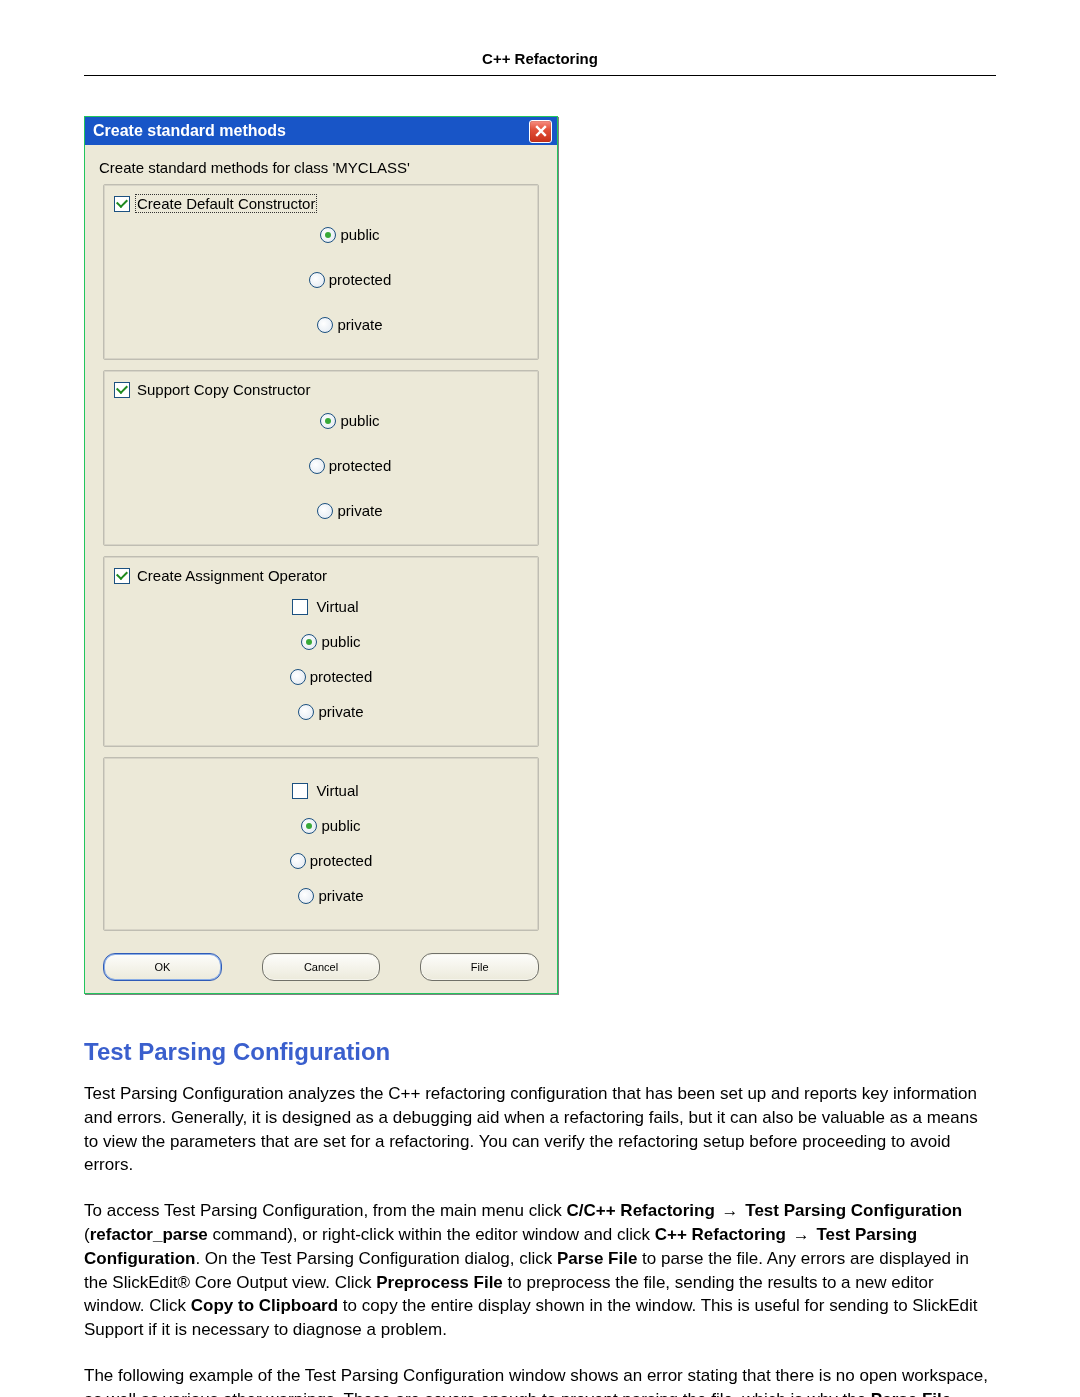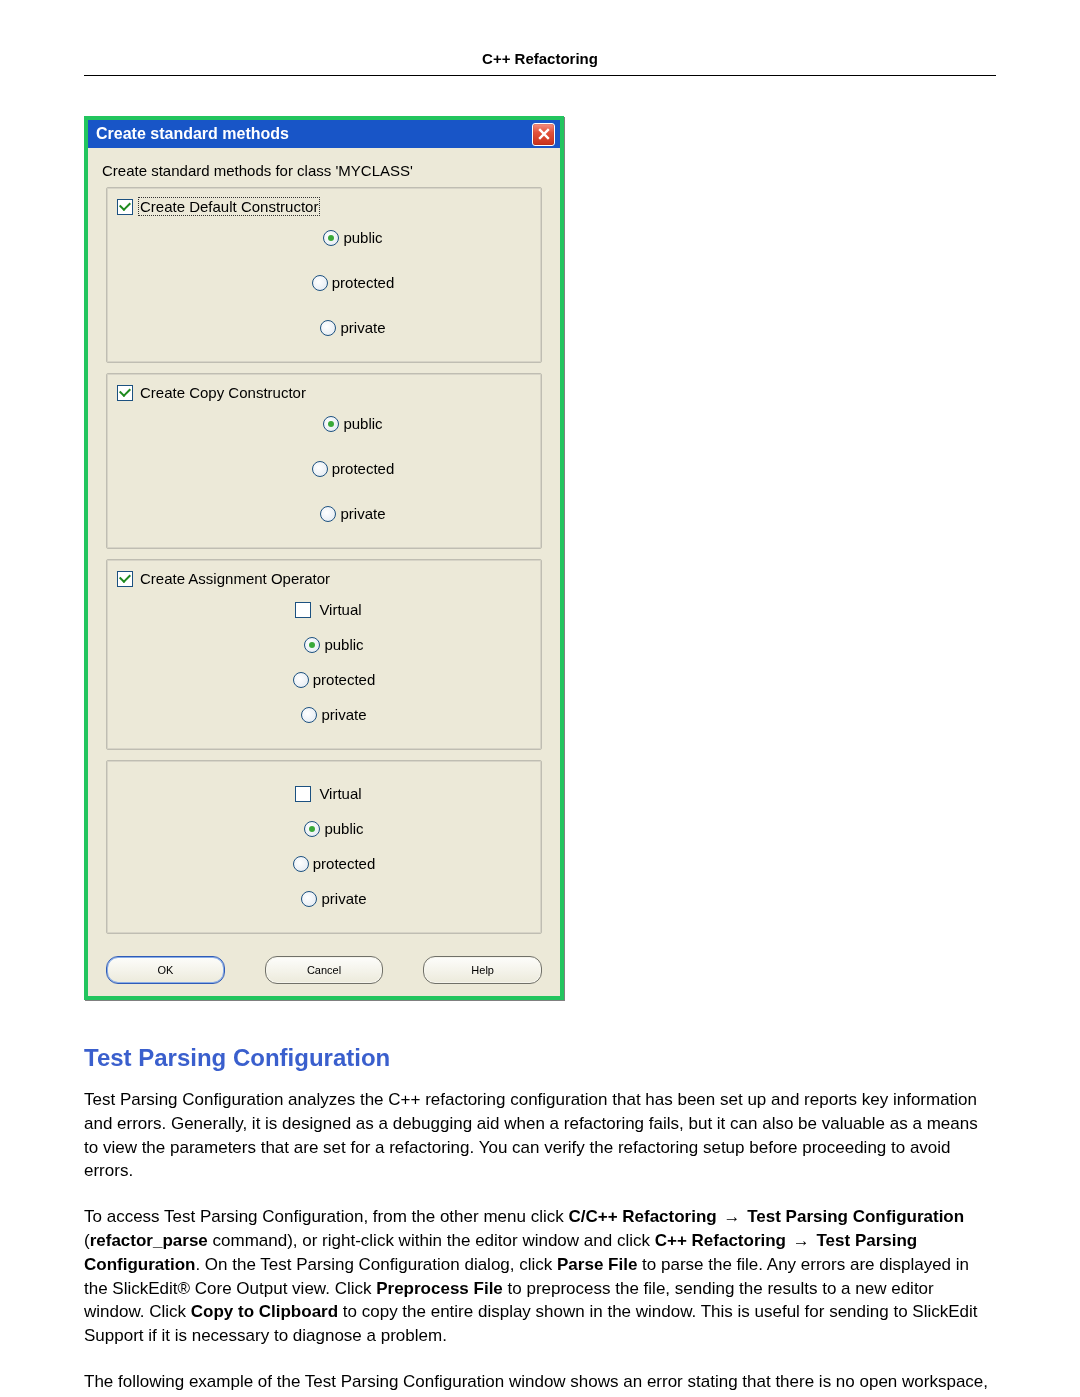--- a/index.html
+++ b/index.html
@@ -16,21 +16,21 @@
   .page-header {
     text-align: center;
     font-weight: bold;
     font-size: 15px;
     padding-bottom: 8px;
     border-bottom: 1px solid #000;
     margin-bottom: 40px;
   }
   .dialog {
     width: 472px;
-    border: 4px solid #22c55e;
+    border: 1px solid #22c55e;
     background: #ece9d8;
     box-shadow: 1px 1px 0 #808080;
   }
   .titlebar {
     display: flex;
     align-items: center;
     justify-content: space-between;
     background: linear-gradient(to right, #0a246a 0%, #3a6ea5 50%, #0a246a 100%);
     background: linear-gradient(to bottom, #2a61d6 0%, #134fc2 50%, #0d46b5 100%);
     background: #1855c7;
@@ -229,21 +229,21 @@
           <span class="radio">
               <span class="rb"></span>
               <span>private</span>
             </span>
         </div>
       </div>
 
       <div class="group">
         <div class="chk-row">
           <span class="chk checked"></span>
-          <span class="chk-label">Create Copy Constructor</span>
+          <span class="chk-label">Support Copy Constructor</span>
         </div>
         <div class="radio-row">
           <span class="radio">
               <span class="rb selected"></span>
               <span>public</span>
             </span>
           <span class="radio">
               <span class="rb"></span>
               <span>protected</span>
             </span>
@@ -296,31 +296,31 @@
           <span class="radio">
               <span class="rb"></span>
               <span>private</span>
             </span>
         </div>
       </div>
 
       <div class="btn-row">
         <div class="btn default">OK</div>
         <div class="btn">Cancel</div>
-        <div class="btn">Help</div>
+        <div class="btn">File</div>
       </div>
     </div>
   </div>
 
   <div class="section-heading">Test Parsing Configuration</div>
 
   <p class="para">Test Parsing Configuration analyzes the C++ refactoring configuration that has been set up and reports key information and errors. Generally, it is designed as a debugging aid when a refactoring fails, but it can also be valuable as a means to view the parameters that are set for a refactoring. You can verify the refactoring setup before proceeding to avoid errors.</p>
 
   <p class="para">
-    <span>To access Test Parsing Configuration, from the other menu click </span>
+    <span>To access Test Parsing Configuration, from the main menu click </span>
     <span class="b">C/C++ Refactoring</span>
     <span class="arrow">→</span>
     <span class="b">Test Parsing Configuration</span>
     <span> (</span><span class="b">refactor_parse</span><span> command), or right-click within the editor window and click </span>
     <span class="b">C++ Refactoring</span>
     <span class="arrow">→</span>
     <span class="b">Test Parsing Configuration</span><span>. On the Test Parsing Configuration dialog, click </span>
     <span class="b">Parse File</span><span> to parse the file. Any errors are displayed in the SlickEdit® Core Output view. Click </span>
     <span class="b">Preprocess File</span><span> to preprocess the file, sending the results to a new editor window. Click </span>
     <span class="b">Copy to Clipboard</span><span> to copy the entire display shown in the window. This is useful for sending to SlickEdit Support if it is necessary to diagnose a problem.</span>

